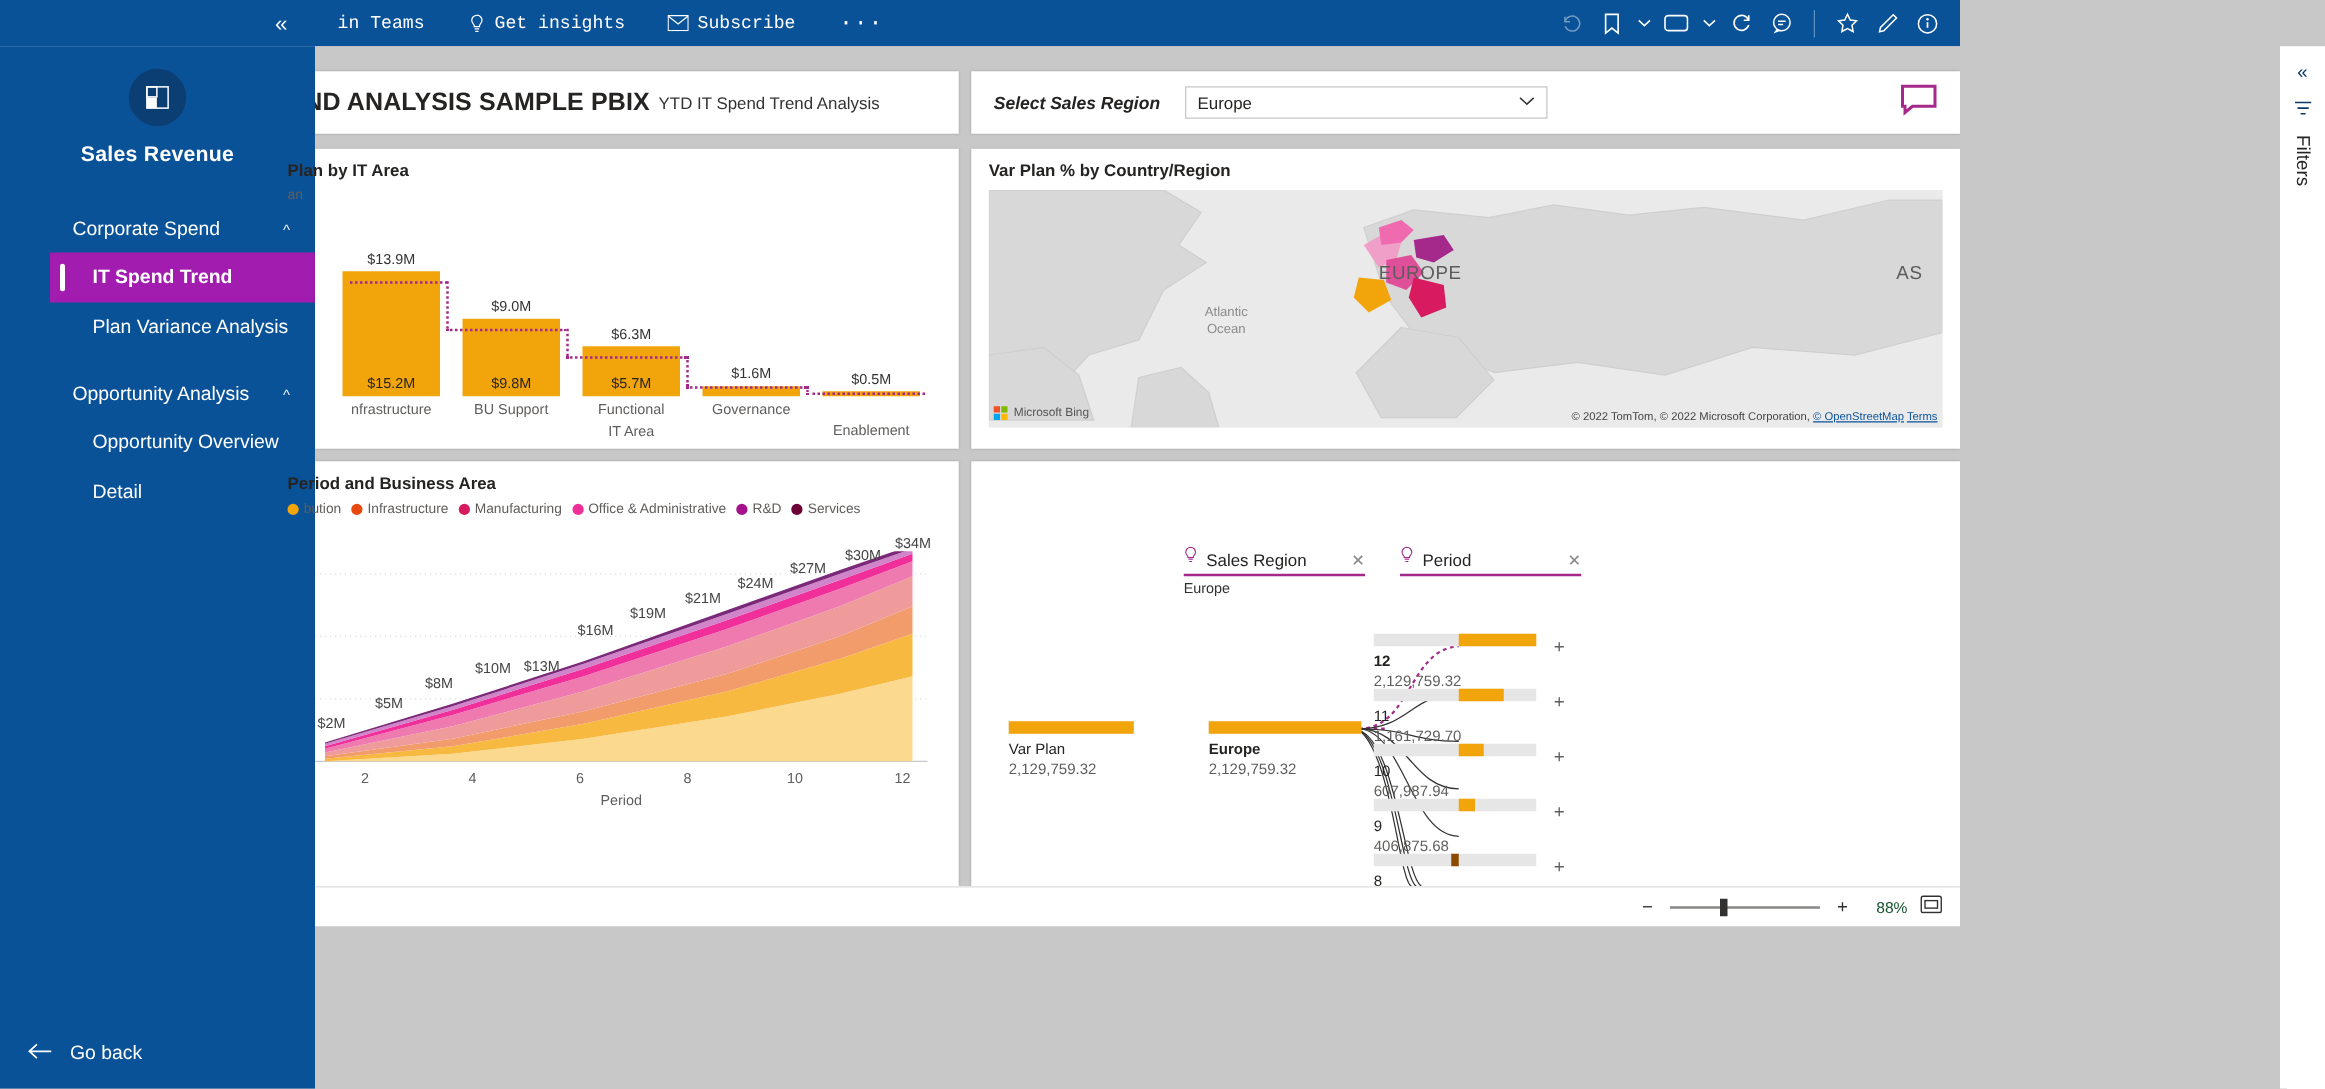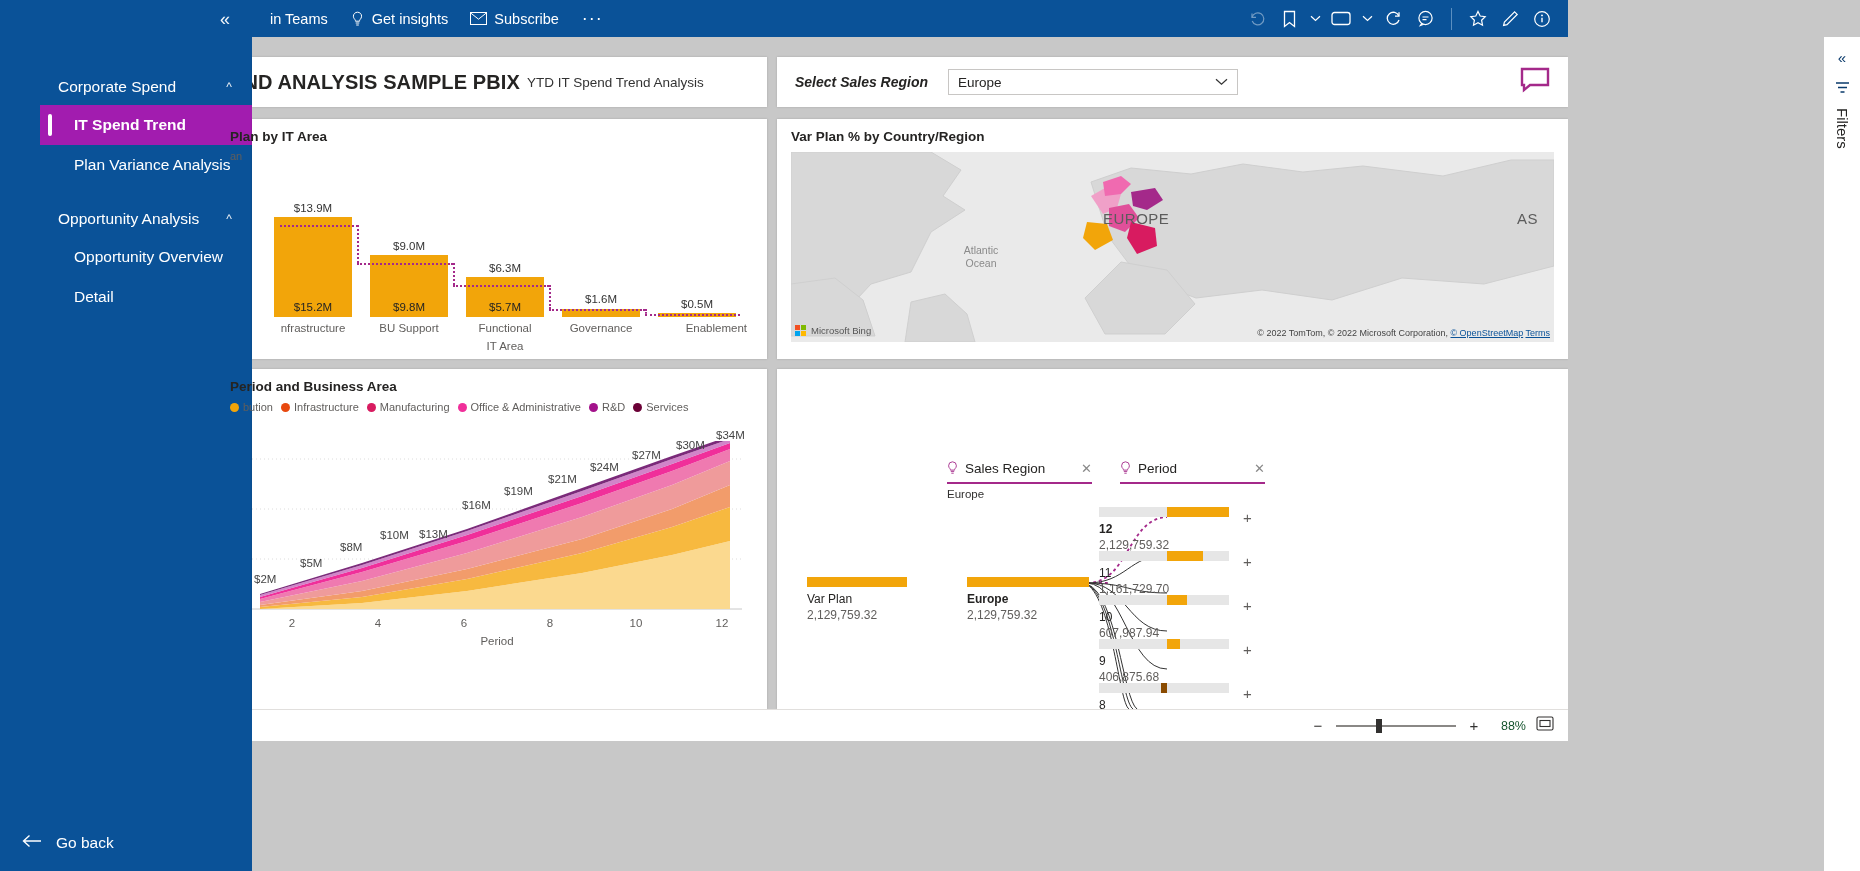--- a/index.html
+++ b/index.html
@@ -4,21 +4,21 @@
 <style>
   * { box-sizing: border-box; margin:0; padding:0; }
   html,body { width:1860px; height:871px; overflow:hidden; background:#c8c8c8; font-family:"Liberation Sans", sans-serif; }
 
   .root { position:relative; width:1860px; height:871px; background:#c8c8c8; }
 
   
   .topbar { position:absolute; left:0; top:0; width:1568px; height:37px; background:#0a5298; display:flex; align-items:center; color:#fff; }
   .topbar-left { width:252px; display:flex; align-items:center; justify-content:flex-end; padding-right:22px; height:100%; }
   .collapse-btn { color:#fff; font-size:18px; line-height:1; cursor:pointer; opacity:.95; }
-  .topbar-actions { display:flex; align-items:center; gap:0px; flex:1; height:100%; }
+  .topbar-actions { display:flex; align-items:center; gap:12px; flex:1; height:100%;font-family:Liberation Mono, monospace; }
   .tb-item { display:flex; align-items:center; gap:7px; padding:0 11px; height:100%; font-size:14.5px; color:#fff; white-space:nowrap; cursor:pointer; }
   .tb-item svg { display:block; }
   .tb-ellipsis { font-size:18px; letter-spacing:1px; padding:0 12px; cursor:pointer; }
   .topbar-right { display:flex; align-items:center; height:100%; padding-right:10px; }
   .tb-ico { width:32px; height:37px; display:flex; align-items:center; justify-content:center; cursor:pointer; }
   .tb-ico.dim { opacity:.42; }
   .tb-caret { width:20px; height:37px; display:flex; align-items:center; justify-content:center; cursor:pointer; font-size:11px; }
   .tb-sep { width:1px; height:22px; background:#5b8fc0; margin:0 10px; }
 
   
@@ -80,21 +80,21 @@
   .lg { display:flex; align-items:center; gap:4px; margin-right:8px; }
   .lg-dot { width:9px; height:9px; border-radius:50%; display:block; }
   .area-plot { position:absolute; left:0; top:72px; width:515px; height:215px; }
   .area-lbl { position:absolute; font-size:11.5px; color:#444; }
   .ax-x { position:absolute; font-size:11.5px; color:#605e5c; text-align:center; }
 
   
   .dec-card { left:525px; top:332px; width:791px; height:340px; overflow:hidden; }
   .dec-head { position:absolute; display:flex; align-items:flex-start; }
   .dec-field { position:relative; }
-  .dec-field-row { display:flex; align-items:flex-start; gap:7px; border-bottom:2px solid #a4298a; padding-bottom:3px;margin-top:24px; }
+  .dec-field-row { display:flex; align-items:flex-end; gap:7px; border-bottom:2px solid #a4298a; padding-bottom:3px; }
   .dec-field-name { font-size:13.5px; color:#252423; }
   .dec-x { margin-left:auto; color:#888; font-size:13px; cursor:pointer; padding-left:18px; }
   .dec-field-val { font-size:11.5px; color:#323130; margin-top:4px; }
   .dec-node { position:absolute; }
   .dec-bar-bg { height:10px; background:#e6e6e6; }
   .dec-bar-fg { position:absolute; left:0; top:0; height:10px; background:#f2a50a; }
   .dec-name { font-size:12px; color:#252423; margin-top:5px; }
   .dec-name.b { font-weight:bold; }
   .dec-val { font-size:12px; color:#605e5c; margin-top:2px; }
   .dec-plus { position:absolute; font-size:15px; color:#605e5c; cursor:pointer; }
@@ -210,20 +210,30 @@
         <svg width="18" height="18" viewBox="0 0 18 18">
             <circle cx="9" cy="9" r="7.3" fill="none" stroke="#fff" stroke-width="1.2"></circle>
             <path d="M9 7.8v4.4" stroke="#fff" stroke-width="1.4"></path>
             <circle cx="9" cy="5.4" r=".95" fill="#fff"></circle>
           </svg>
       </span>
     </div>
   </div>
 
   <div class="leftnav">
+    <div class="logo-wrap">
+      <div class="logo-circle">
+        <svg width="22" height="22" viewBox="0 0 22 22">
+            <rect x="2.5" y="2.5" width="17" height="17" fill="none" stroke="#fff" stroke-width="1.2"></rect>
+            <rect x="2.5" y="2.5" width="8" height="8" fill="none" stroke="#fff" stroke-width="1.2"></rect>
+            <rect x="2.5" y="11" width="8" height="8.5" fill="#fff"></rect>
+          </svg>
+      </div>
+      <div class="ws-title">Sales Revenue</div>
+    </div>
 
     <div class="nav-group">
       <div class="nav-sec">
         <span>Corporate Spend</span>
         <span class="chev">^</span>
       </div>
       <div class="nav-item active">
         <span>IT Spend Trend</span>
       </div>
       <div class="nav-item">
@@ -307,21 +317,21 @@
         <div class="wf-top-lbl" style="left:405px; top:131px; width:80px;">$0.5M</div>
 
         <div class="wf-in-lbl" style="left:21px; top:134px; width:80px;">$15.2M</div>
         <div class="wf-in-lbl" style="left:117px; top:134px; width:80px;">$9.8M</div>
         <div class="wf-in-lbl" style="left:213px; top:134px; width:80px;">$5.7M</div>
 
         <div class="wf-cat" style="left:11px; top:155px; width:100px;">nfrastructure</div>
         <div class="wf-cat" style="left:107px; top:155px; width:100px;">BU Support</div>
         <div class="wf-cat" style="left:203px; top:155px; width:100px;">Functional</div>
         <div class="wf-cat" style="left:299px; top:155px; width:100px;">Governance</div>
-        <div class="wf-cat" style="left:395px; top:155px; width:100px;text-align:right;">Enablement</div>
+        <div class="wf-cat" style="left:395px; top:172px; width:100px;">Enablement</div>
         <div class="wf-cat" style="left:203px; top:173px; width:100px;">IT Area</div>
       </div>
     </div>
 
     <div class="card map-card">
       <div class="map-title">Var Plan % by Country/Region</div>
       <div class="map-inner">
 
         <svg width="763" height="190" viewBox="0 0 763 190" style="position:absolute;left:0;top:0">
           <rect x="0" y="0" width="763" height="190" fill="#eaeaea"></rect>

